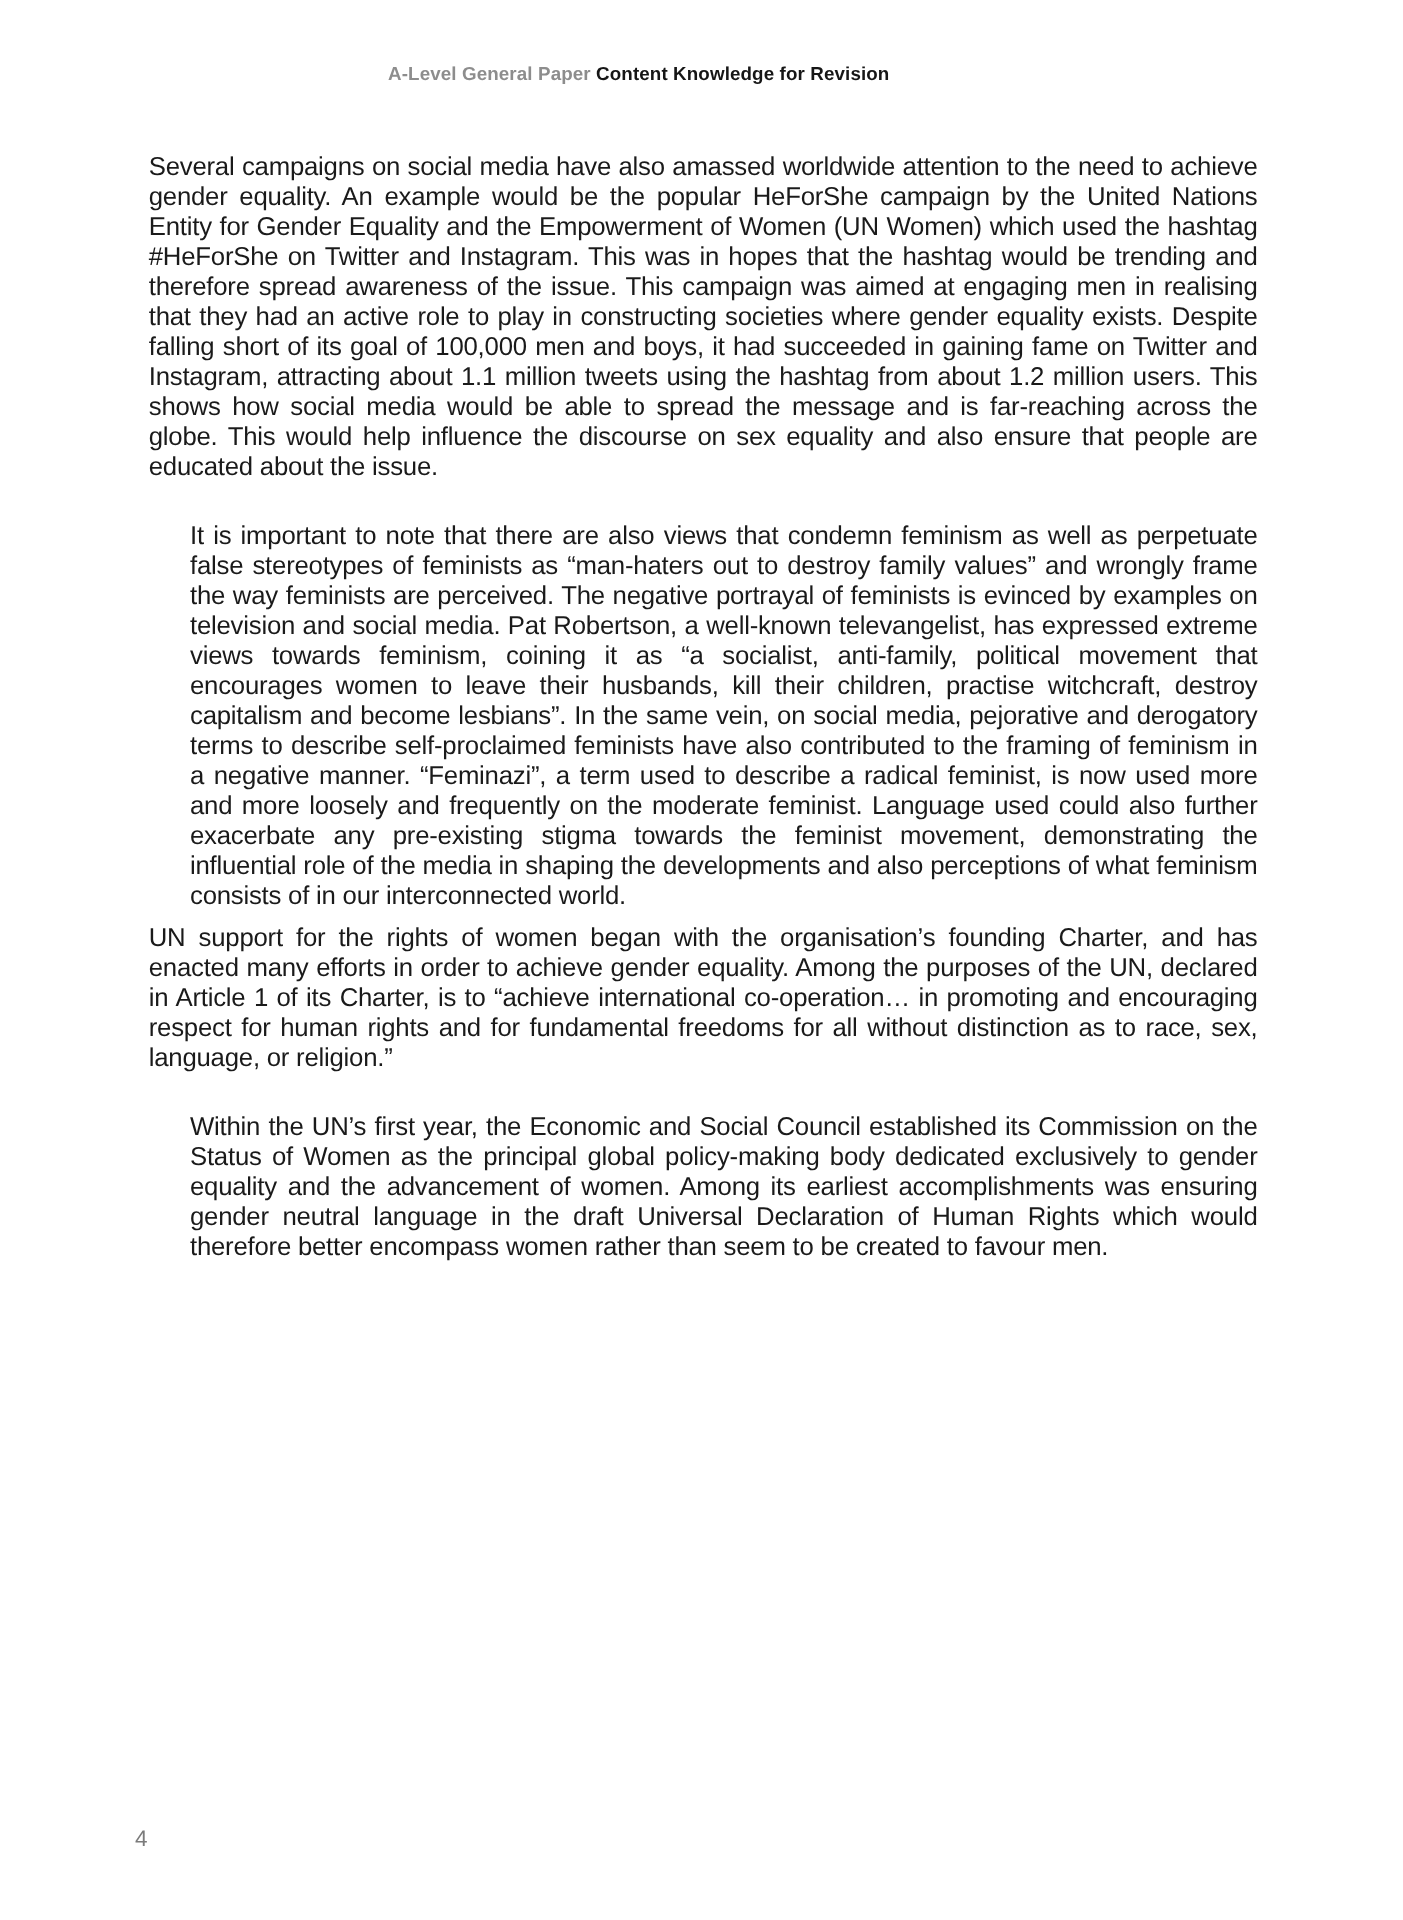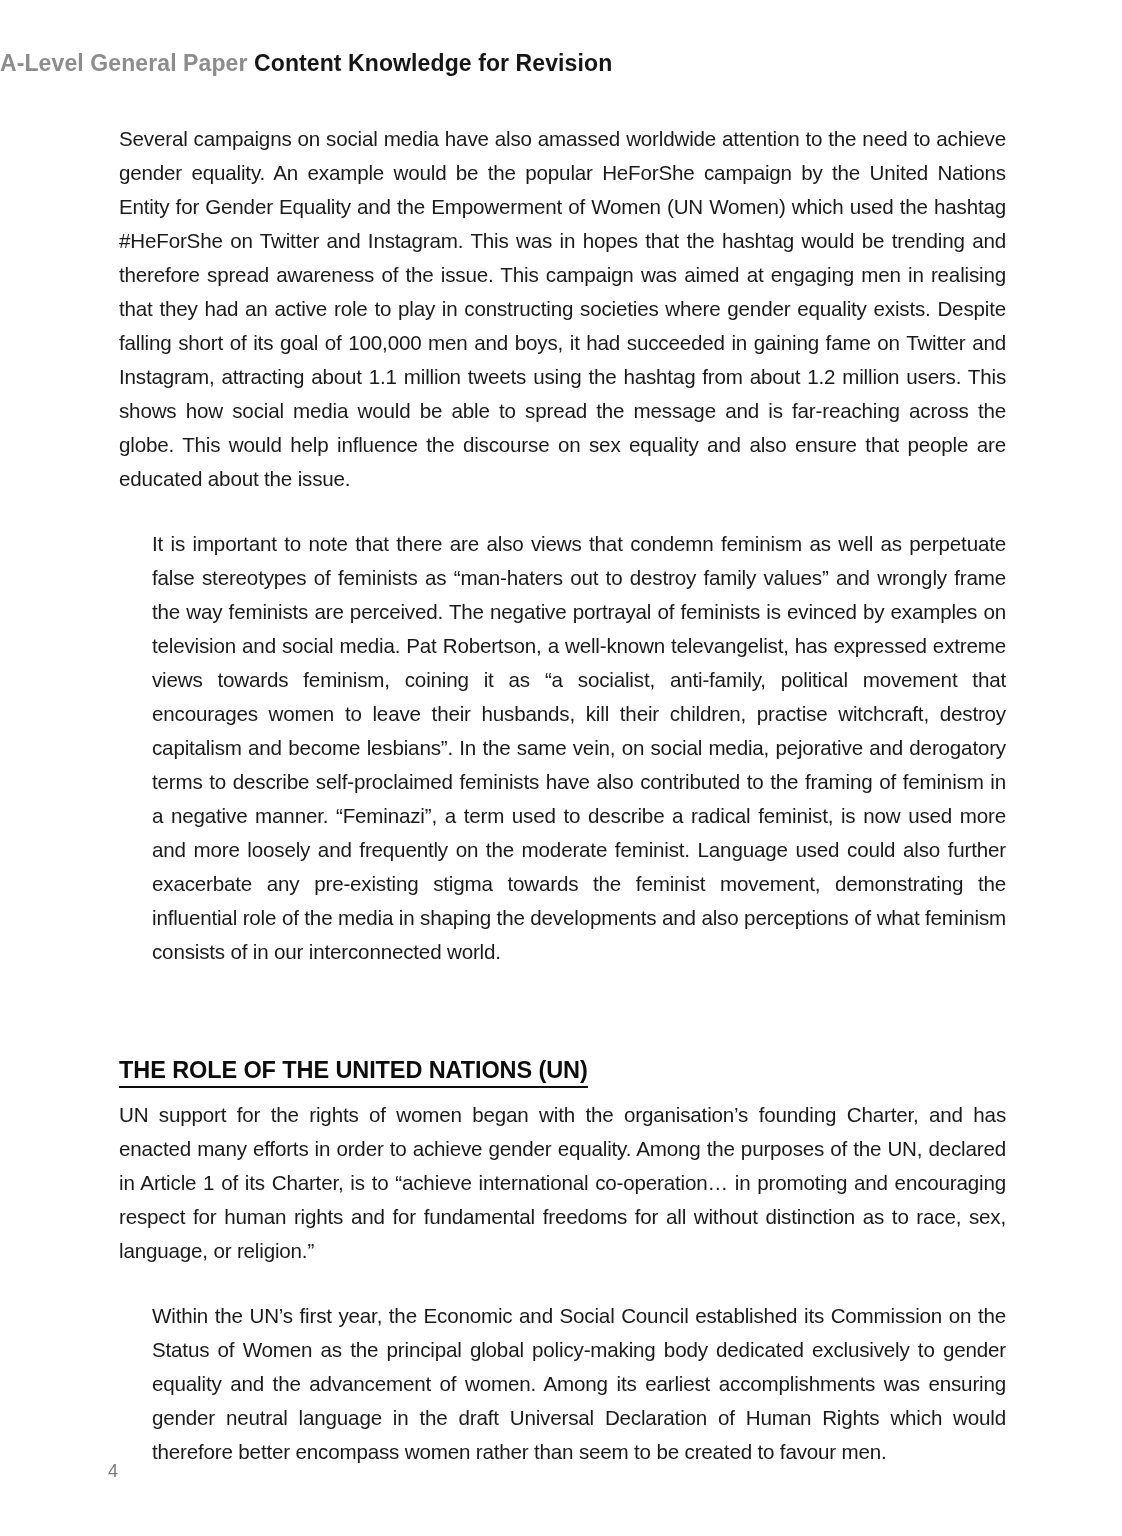--- a/index.html
+++ b/index.html
@@ -19,22 +19,22 @@
     box-sizing: border-box;
     overflow: hidden;
   }
 
   
   .page-header {
     position: absolute;
     top: 52px;
     left: 0;
     width: 1022px;
-    text-align: left;
-    font-size: 23px;
+    text-align: center;
+    font-size: 15px;
     font-weight: bold;
     letter-spacing: 0.1px;
     line-height: 1;
     white-space: nowrap;
   }
   .page-header .hdr-light {
     color: #8d8d8d;
   }
   .page-header .hdr-dark {
     color: #161616;
@@ -44,21 +44,21 @@
   .content {
     position: absolute;
     left: 119px;
     top: 122px;
     width: 887px;
   }
 
   p.para {
     margin: 0;
     font-size: 20.6px;
-    line-height: 34px;
+    line-height: 24px;
     color: #1a1a1a;
     text-align: justify;
     text-justify: inter-word;
     font-stretch: condensed;
     letter-spacing: -0.18px;
     word-spacing: 0px;
     -webkit-hyphens: none;
     hyphens: none;
   }
   p.para.gap-para { margin-top: 31px; margin-left: 33px; }
@@ -100,21 +100,20 @@
   <div class="page-header">
     <span class="hdr-light">A-Level General Paper</span><span class="hdr-dark">&nbsp;</span><span class="hdr-dark">Content Knowledge for Revision</span>
   </div>
 
   <div class="content">
 
     <p class="para">Several campaigns on social media have also amassed worldwide attention to the need to achieve gender equality. An example would be the popular HeForShe campaign by the United Nations Entity for Gender Equality and the Empowerment of Women (UN Women) which used the hashtag #HeForShe on Twitter and Instagram. This was in hopes that the hashtag would be trending and therefore spread awareness of the issue. This campaign was aimed at engaging men in realising that they had an active role to play in constructing societies where gender equality exists. Despite falling short of its goal of 100,000 men and boys, it had succeeded in gaining fame on Twitter and Instagram, attracting about 1.1 million tweets using the hashtag from about 1.2 million users. This shows how social media would be able to spread the message and is far-reaching across the globe. This would help influence the discourse on sex equality and also ensure that people are educated about the issue.</p>
 
     <p class="para gap-para">It is important to note that there are also views that condemn feminism as well as perpetuate false stereotypes of feminists as “man-haters out to destroy family values” and wrongly frame the way feminists are perceived. The negative portrayal of feminists is evinced by examples on television and social media. Pat Robertson, a well-known televangelist, has expressed extreme views towards feminism, coining it as “a socialist, anti-family, political movement that encourages women to leave their husbands, kill their children, practise witchcraft, destroy capitalism and become lesbians”. In the same vein, on social media, pejorative and derogatory terms to describe self-proclaimed feminists have also contributed to the framing of feminism in a negative manner. “Feminazi”, a term used to describe a radical feminist, is now used more and more loosely and frequently on the moderate feminist. Language used could also further exacerbate any pre-existing stigma towards the feminist movement, demonstrating the influential role of the media in shaping the developments and also perceptions of what feminism consists of in our interconnected world.</p>
 
-    <h2 class="section-heading"><span class="head-text">THE ROLE OF THE UNITED NATIONS (UN)</span></h2>
 
     <p class="para gap-after-head">UN support for the rights of women began with the organisation’s founding Charter, and has enacted many efforts in order to achieve gender equality. Among the purposes of the UN, declared in Article 1 of its Charter, is to “achieve international co-operation… in promoting and encouraging respect for human rights and for fundamental freedoms for all without distinction as to race, sex, language, or religion.”</p>
 
     <p class="para gap-para">Within the UN’s first year, the Economic and Social Council established its Commission on the Status of Women as the principal global policy-making body dedicated exclusively to gender equality and the advancement of women. Among its earliest accomplishments was ensuring gender neutral language in the draft Universal Declaration of Human Rights which would therefore better encompass women rather than seem to be created to favour men.</p>
 
   </div>
 
   <div class="page-number">4</div>
 
 </div>

